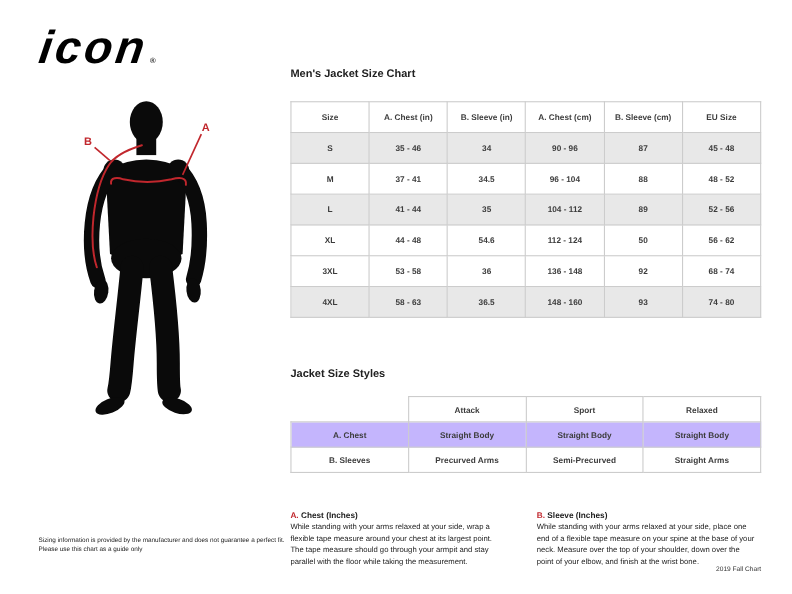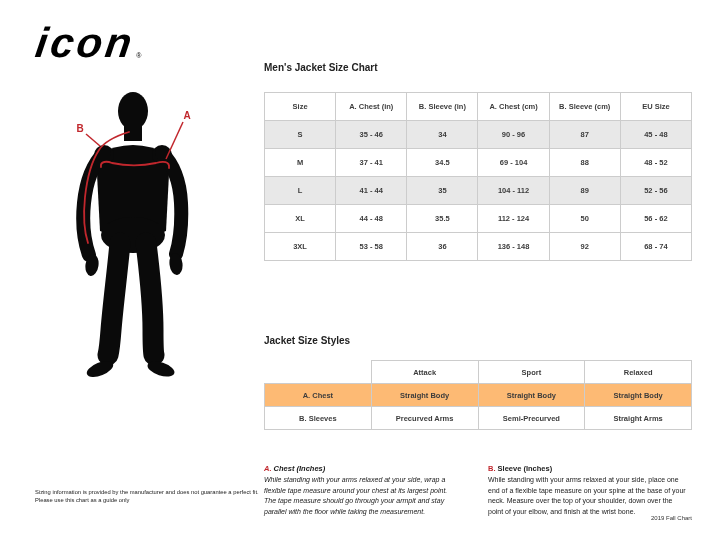--- a/index.html
+++ b/index.html
@@ -44,25 +44,25 @@
   .size-table tr.alt td { background:#e8e8e8; }
 
   .styles-table {
     position:absolute; left:264px; top:360px; width:428px;
   }
   .styles-table td {
     border:1px solid #cccccc; text-align:center; vertical-align:middle;
     font-size:7.5px; font-weight:bold; color:#3c3c3c; background:#ffffff; height:23px;
   }
   .styles-table td.blank { border:none; background:transparent; }
-  .styles-table tr.alt td { background:#fdba74; }
+  .styles-table tr.alt td { background:#c4b5fd; }
 
   
   .measure-col { position:absolute; top:464px; width:186px; }
-  #measure-a { left:264px;font-style:italic; }
+  #measure-a { left:264px; }
   #measure-b { left:488px; width:200px; }
   .measure-head { font-size:7.5px; font-weight:bold; color:#1a1a1a; margin-bottom:2px; }
   .measure-head .prefix { color:#c1272d; }
   .measure-body { font-size:7px; line-height:10.5px; color:#1a1a1a; }
 
   
   .disclaimer {
     position:absolute; left:35px; top:488px; width:228px;
     font-size:5.8px; line-height:8px; color:#222;
   }
@@ -127,48 +127,56 @@
         <td>35 - 46</td>
         <td>34</td>
         <td>90 - 96</td>
         <td>87</td>
         <td>45 - 48</td>
       </tr>
       <tr>
         <td>M</td>
         <td>37 - 41</td>
         <td>34.5</td>
-        <td>69 - 104</td>
+        <td>96 - 104</td>
         <td>88</td>
         <td>48 - 52</td>
       </tr>
       <tr class="alt">
         <td>L</td>
         <td>41 - 44</td>
         <td>35</td>
         <td>104 - 112</td>
         <td>89</td>
         <td>52 - 56</td>
       </tr>
       <tr>
         <td>XL</td>
         <td>44 - 48</td>
-        <td>35.5</td>
+        <td>54.6</td>
         <td>112 - 124</td>
         <td>50</td>
         <td>56 - 62</td>
       </tr>
       <tr>
         <td>3XL</td>
         <td>53 - 58</td>
         <td>36</td>
         <td>136 - 148</td>
         <td>92</td>
         <td>68 - 74</td>
       </tr>
+      <tr class="alt">
+        <td>4XL</td>
+        <td>58 - 63</td>
+        <td>36.5</td>
+        <td>148 - 160</td>
+        <td>93</td>
+        <td>74 - 80</td>
+      </tr>
     </tbody>
   </table>
 
   <div class="section-title" id="title-styles">Jacket Size Styles</div>
 
   <table class="styles-table">
     <thead>
       <tr>
         <td class="blank"></td>
         <td>Attack</td>

